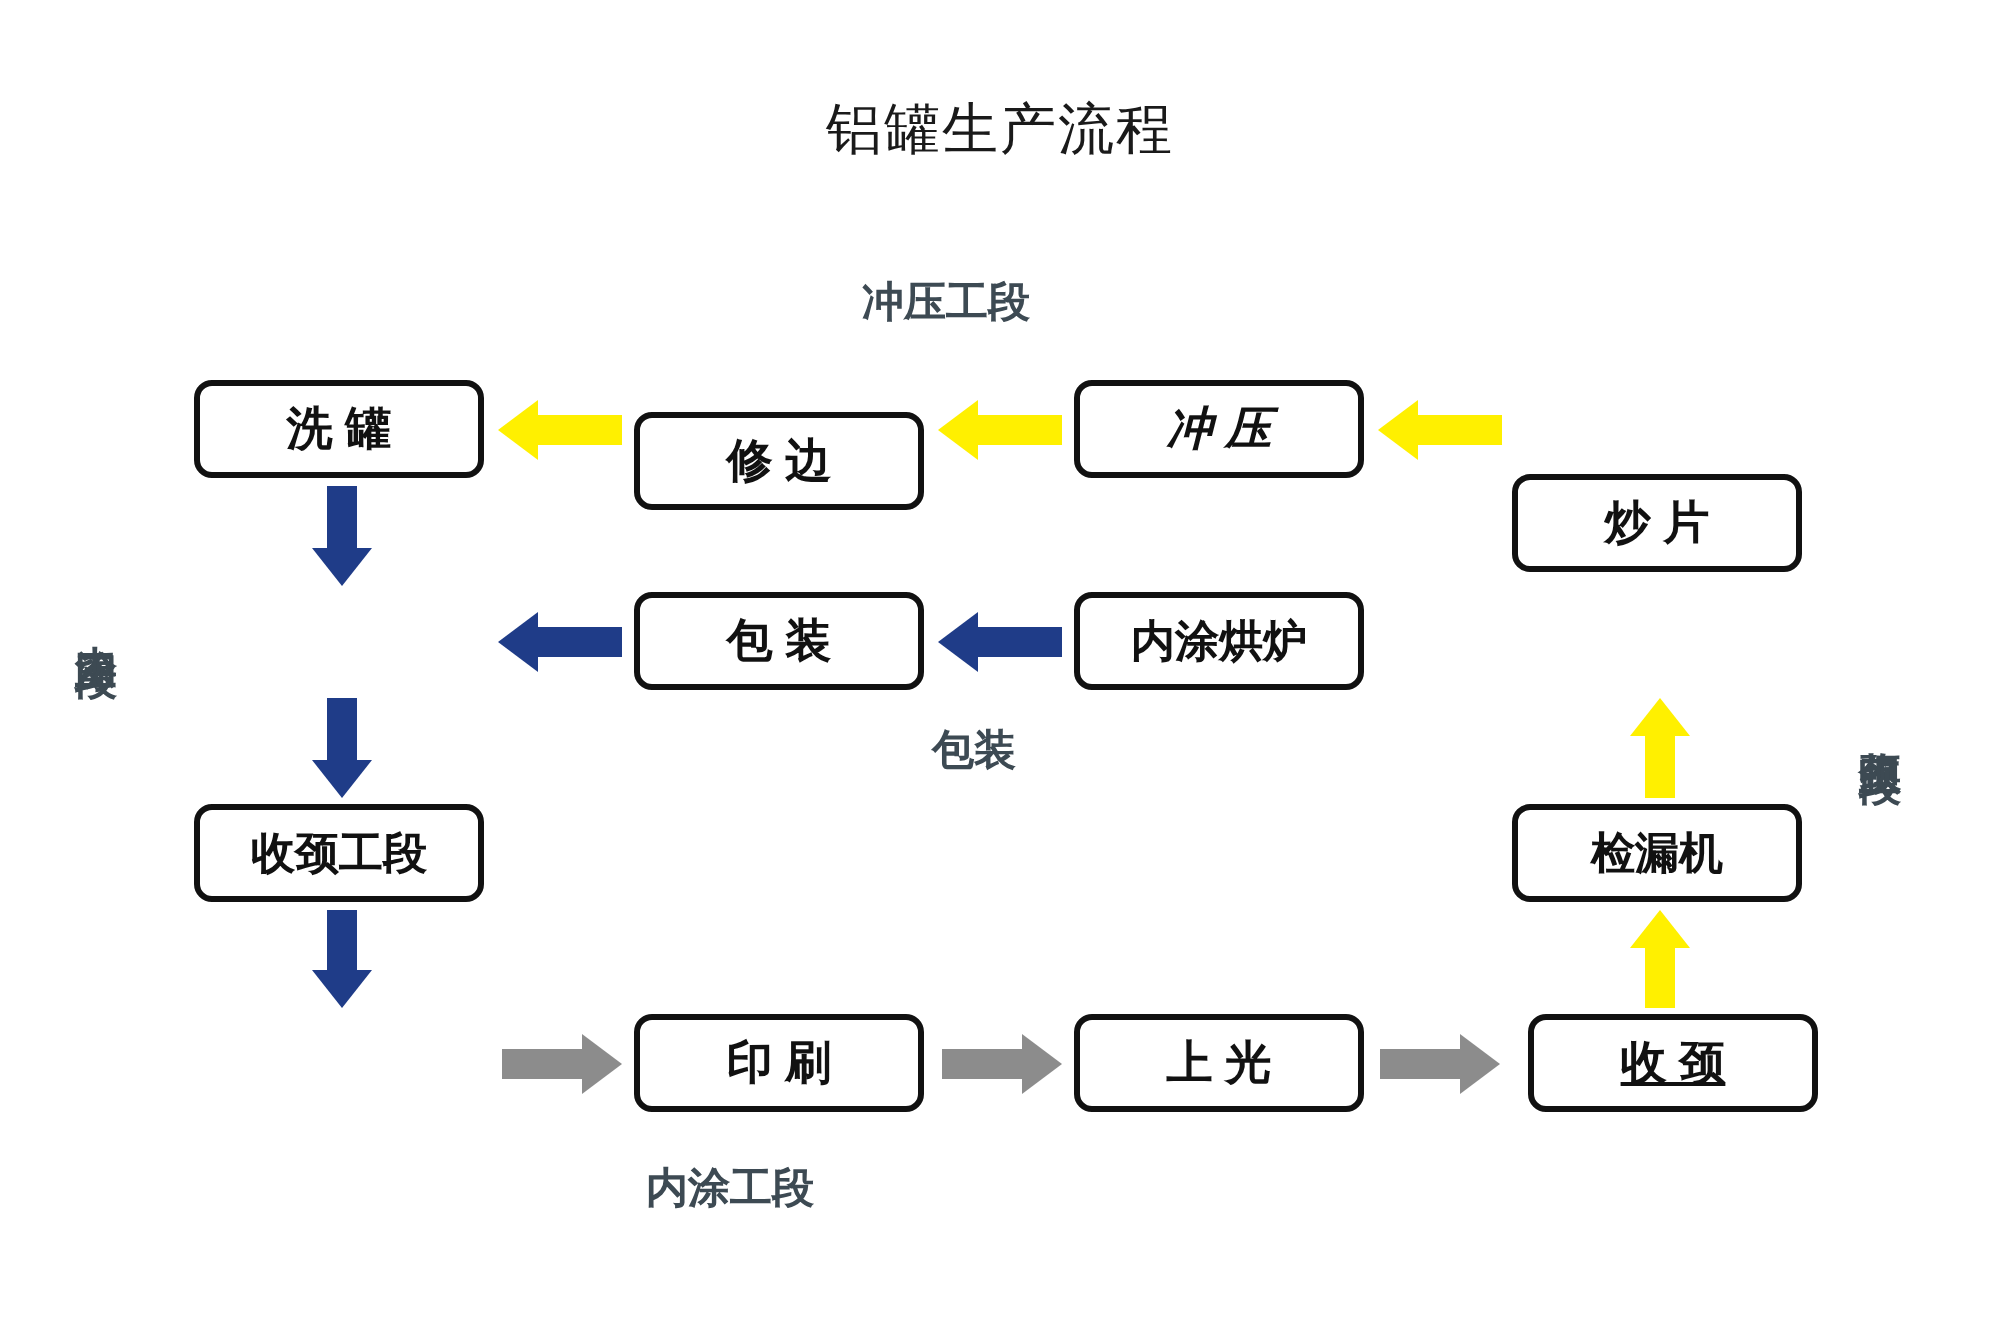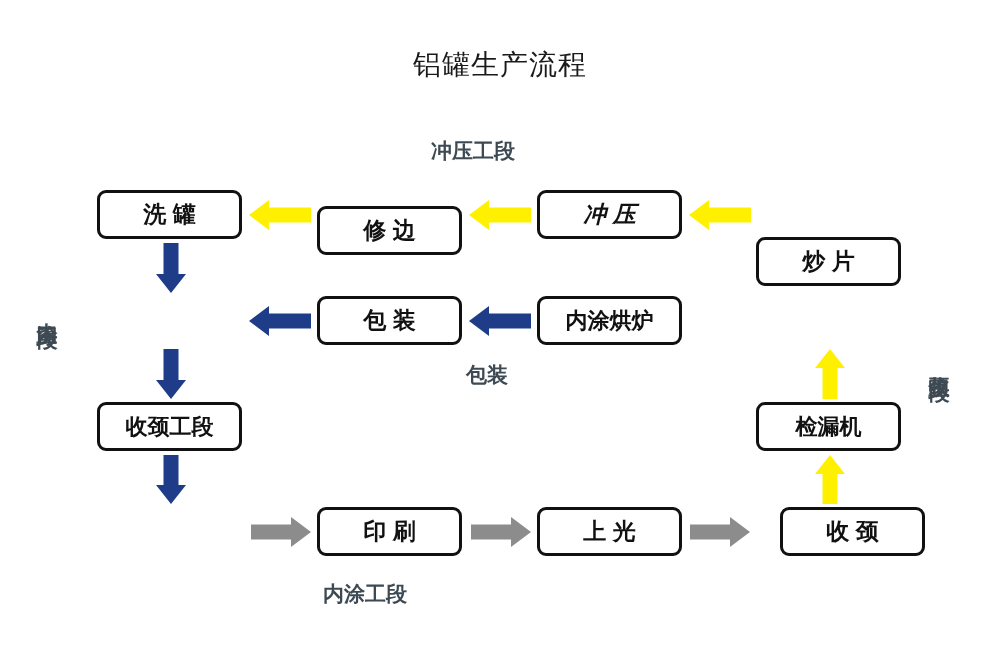--- a/index.html
+++ b/index.html
@@ -161,21 +161,21 @@
   <div class="arrow left" style="left:249px; top:305px; width:62px; height:31px;">
     <span class="head" style="border-right-color:#1F3C88;"></span>
     <span class="shaft" style="width:44px; background:#1F3C88;"></span>
   </div>
 
   <div class="node wide-text" style="left:97px; top:402px;">收颈工段</div>
   <div class="node wide-text" style="left:756px; top:402px;">检漏机</div>
 
   <div class="node" style="left:537px; top:507px;">上 光</div>
   <div class="node" style="left:317px; top:507px;">印 刷</div>
-  <div class="node" style="left:780px; top:507px;">收 颈</div>
+  <div class="node" style="left:764px; top:507px;text-decoration:underline;">收 颈</div>
 
   <div class="arrow right" style="left:251px; top:516px; width:60px; height:31px;">
     <span class="shaft" style="width:42px; background:#8C8C8C;"></span>
     <span class="head" style="border-left-color:#8C8C8C;"></span>
   </div>
   <div class="arrow right" style="left:471px; top:516px; width:60px; height:31px;">
     <span class="shaft" style="width:42px; background:#8C8C8C;"></span>
     <span class="head" style="border-left-color:#8C8C8C;"></span>
   </div>
   <div class="arrow right" style="left:690px; top:516px; width:60px; height:31px;">

